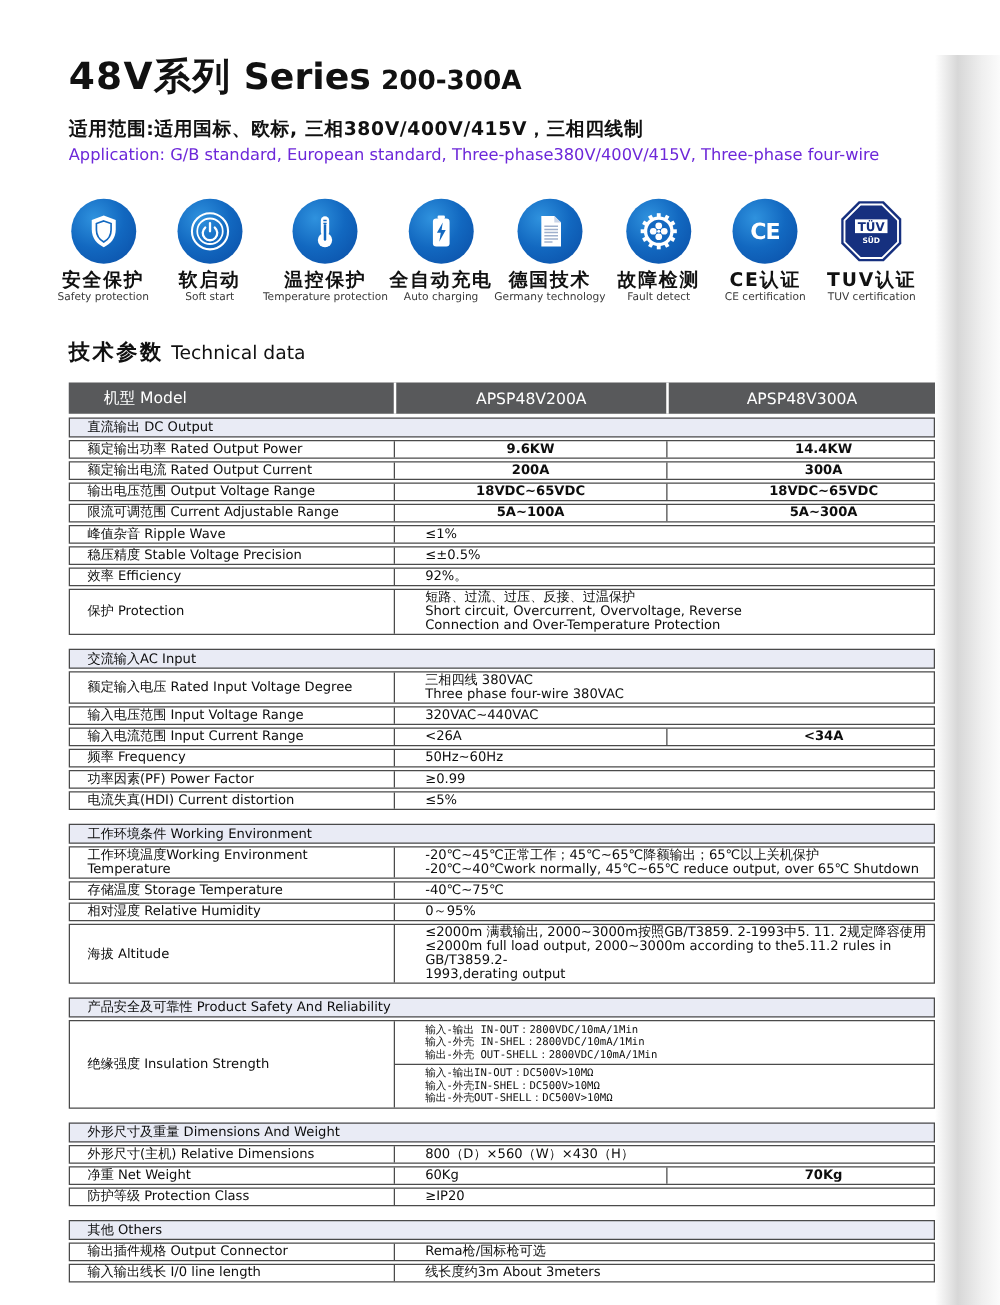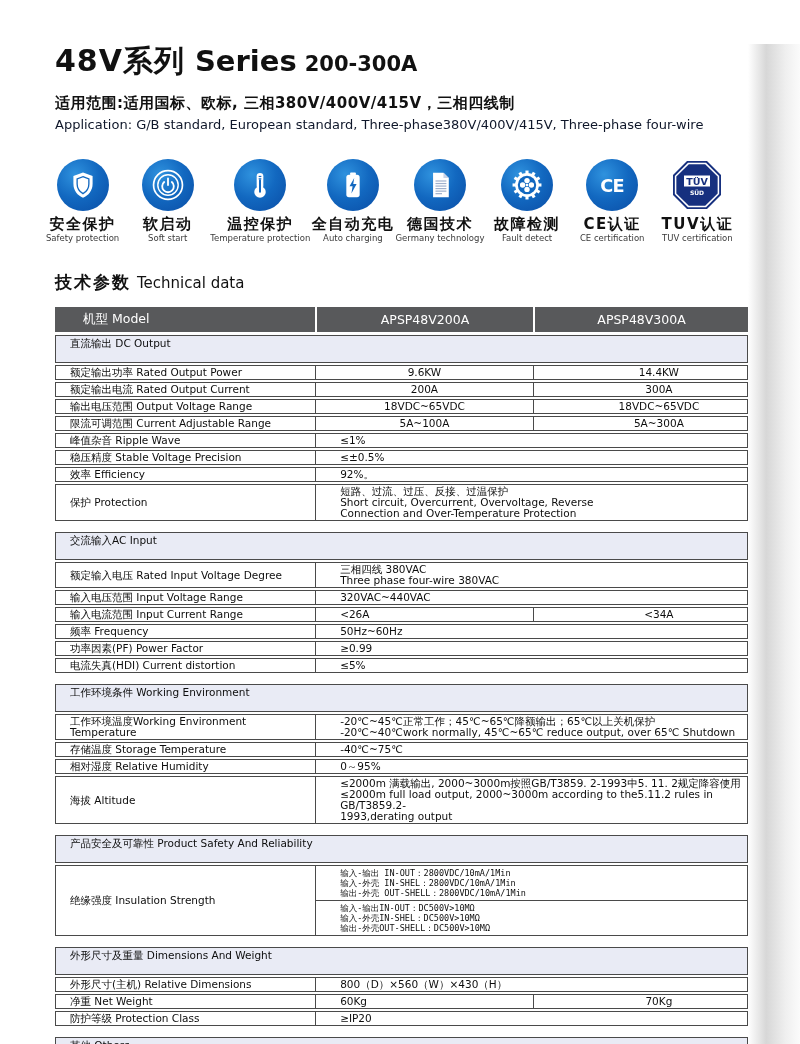--- a/index.html
+++ b/index.html
@@ -15,21 +15,21 @@
     pointer-events:none;
   }
   .content{position:relative;z-index:2;}
 
   
   .title-row{margin:44px 0 0 55px;line-height:34px;white-space:nowrap;}
   .t-zh{font-size:30px;font-weight:bold;letter-spacing:1px;}
   .t-en{font-size:29px;font-weight:bold;margin-left:10px;}
   .t-range{font-size:21px;font-weight:bold;margin-left:8px;}
   .sub-zh{margin:10px 0 0 55px;font-size:15px;font-weight:600;line-height:20px;letter-spacing:0.5px;}
-  .sub-en{margin:3px 0 0 55px;font-size:13px;line-height:17px;color:#0f172a;}
+  .sub-en{margin:3px 0 0 55px;font-size:13px;line-height:17px;color:#6d28d9;}
 
   
   .features{margin:26px 0 0 40px;width:700px;display:flex;}
   .feature{flex:1;display:flex;flex-direction:column;align-items:center;}
   .fi-circle{
     width:52px;height:52px;border-radius:50%;
     background:radial-gradient(circle at 35% 30%, #2f92de 0%, #1268c0 48%, #0a4da5 100%);
     display:flex;align-items:center;justify-content:center;
   }
   .fi-badge{width:54px;height:52px;display:flex;align-items:center;justify-content:center;}
@@ -45,29 +45,29 @@
   .spec-table{width:693px;margin:12px 0 0 55px;font-size:10.5px;color:#0d0d0d;}
   .model-header{display:flex;background:#58595b;color:#fff;height:25px;align-items:center;font-size:12.5px;margin-bottom:3px;}
   .mh-label{width:37.5%;padding-left:28px;box-sizing:border-box;}
   .mh-val{box-sizing:border-box;text-align:center;border-left:2px solid #ffffff;height:25px;line-height:25px;}
   .mh-val.a{width:31.5%;}
   .mh-val.b{width:31%;}
 
   .section-block{margin-bottom:11px;}
   .section-header{
     background:#e9ebf5;border:1px solid #4a4a4a;margin-bottom:2px;
-    padding:1px 4px 13px 14px;font-size:10.5px;line-height:12px;font-weight:500;
+    padding:1px 4px 1px 14px;font-size:10.5px;line-height:12px;font-weight:500;
   }
   .spec-row{display:flex;border:1px solid #4a4a4a;margin-bottom:2px;align-items:stretch;background:#fff;}
   .label-cell{width:37.5%;box-sizing:border-box;padding:1px 4px 1px 14px;display:flex;align-items:center;line-height:11px;}
   .value-cell{box-sizing:border-box;border-left:1px solid #4a4a4a;display:flex;flex-direction:column;justify-content:center;padding:1px 6px;line-height:11px;}
   .value-cell.col2{width:31.5%;}
   .value-cell.col3{width:31%;padding-left:43px;}
   .value-cell.span2{width:62.5%;}
-  .value-cell.align-center{align-items:center;text-align:center;}
+  .value-cell.align-center{align-items:center;text-align:center;font-weight:bold;}
   .value-cell.align-left{padding-left:24px;align-items:flex-start;text-align:left;}
   .vline{display:block;}
 
   .ins-wrap{width:62.5%;box-sizing:border-box;border-left:1px solid #4a4a4a;display:flex;flex-direction:column;justify-content:center;}
   .ins-group{padding:2px 4px 2px 24px;font-family:"DejaVu Sans Mono","Liberation Mono",monospace;font-size:8.5px;line-height:10px;}
   .ins-group + .ins-group{border-top:1px solid #4a4a4a;}
 </style>
 </head>
 <body>
 

